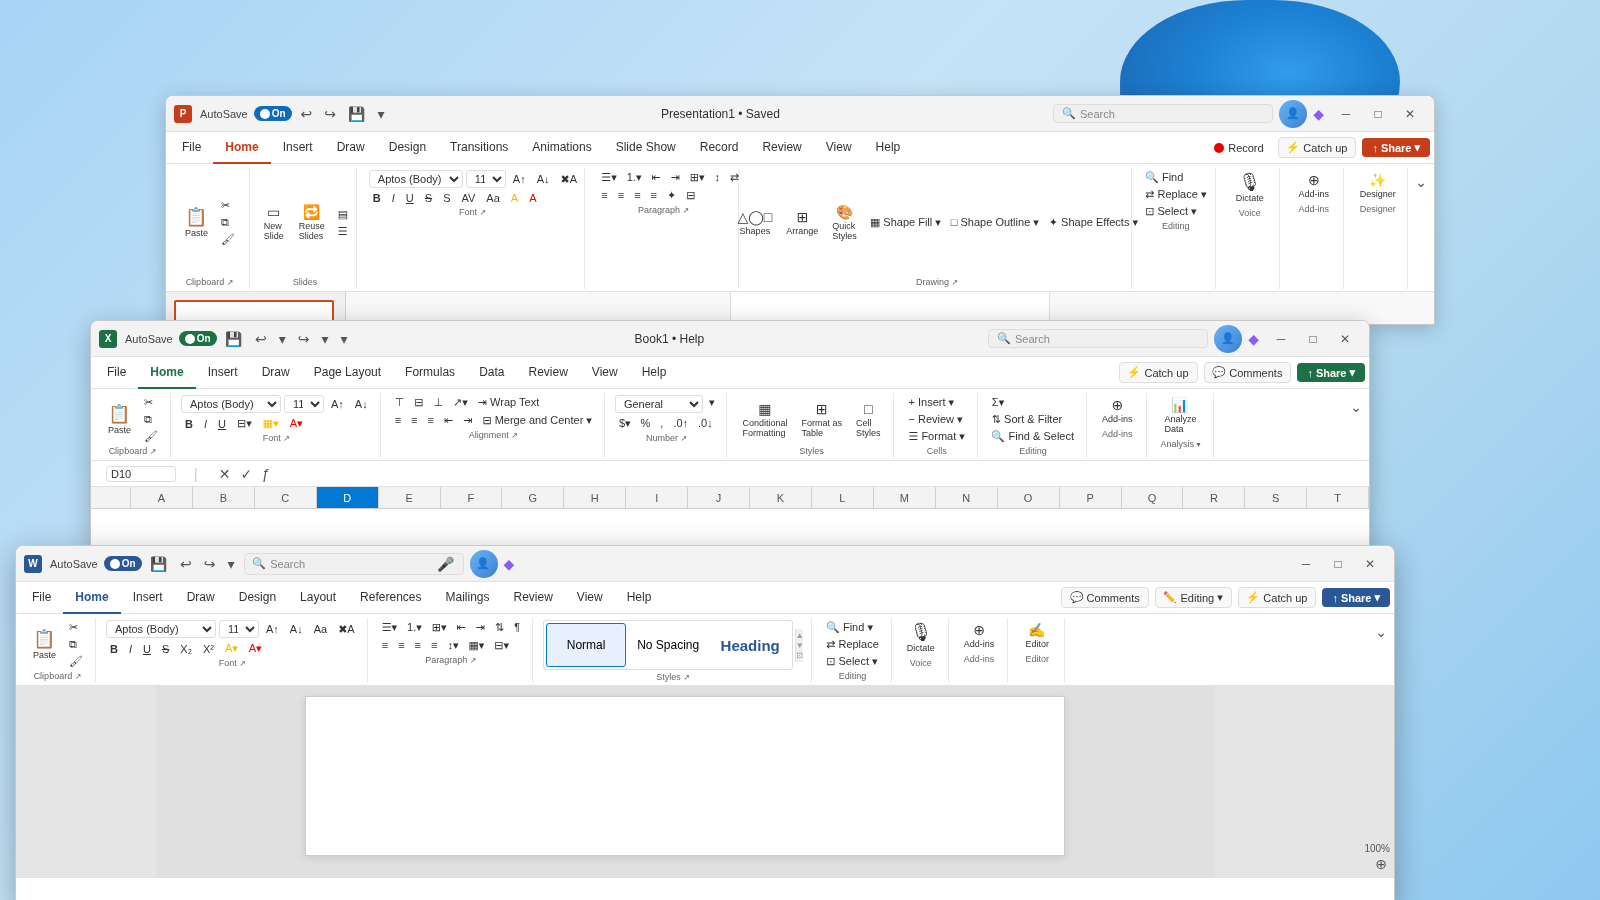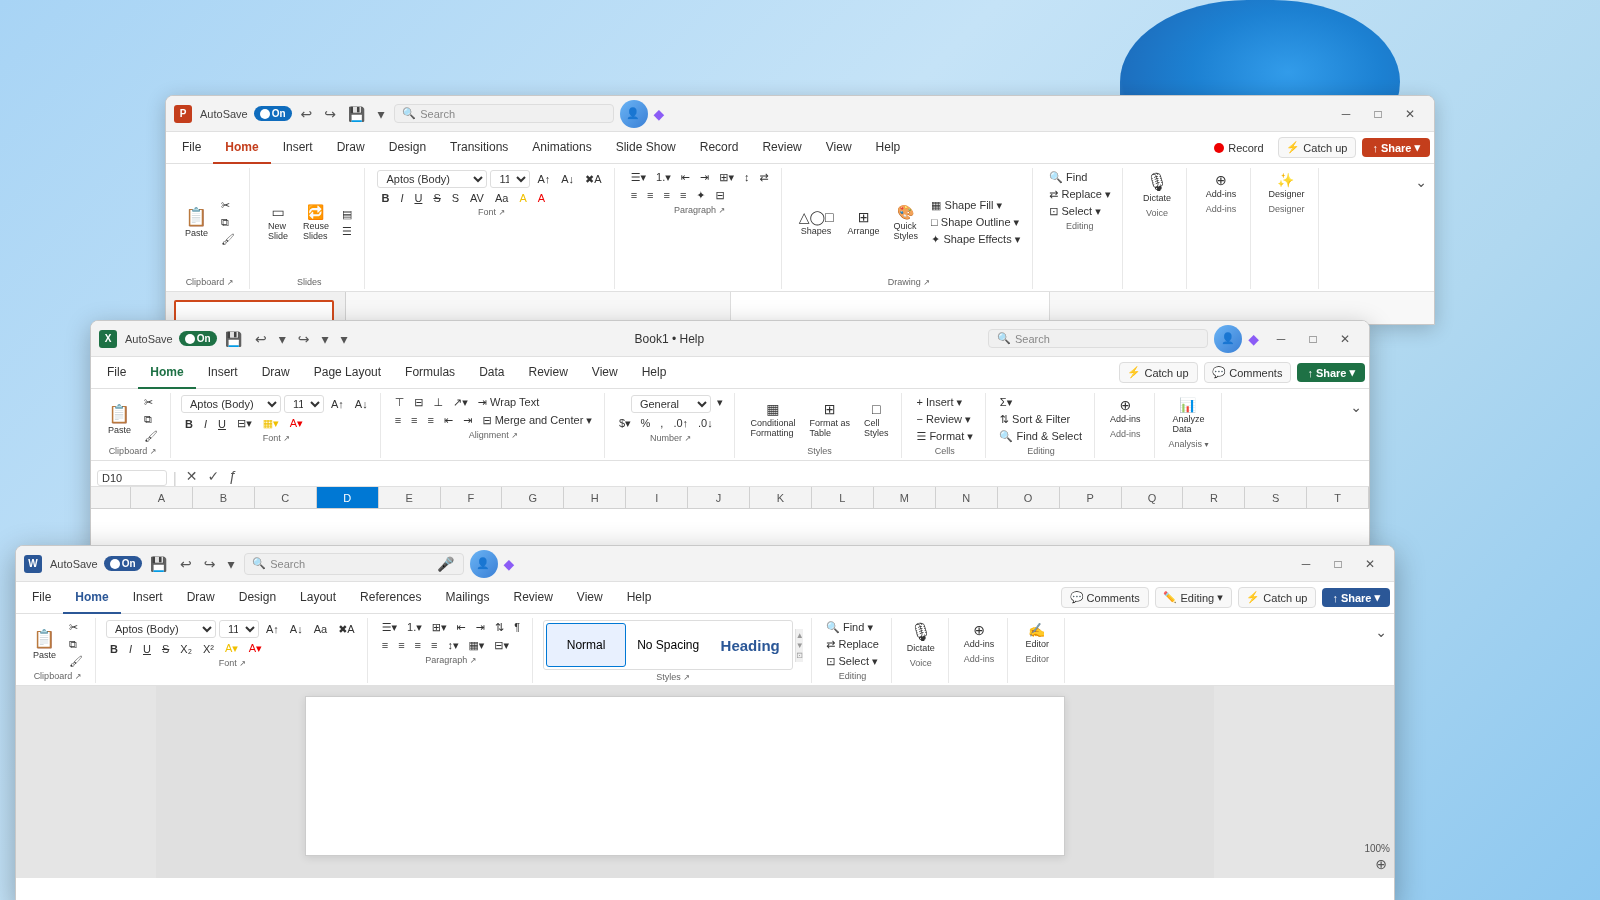--- a/index.html
+++ b/index.html
@@ -320,26 +320,26 @@
       font-size: 11px;
       color: #333;
       background: #fff;
       width: 40px;
       cursor: pointer;
     }
 
     
     .formula-bar {
       display: flex;
-      align-items: flex-end;
+      align-items: center;
       height: 26px;
       background: #fff;
       border-bottom: 1px solid #e0e0e0;
-      padding: 0 6px;
-      gap: 6px;
+      padding: 0 15px;
+      gap: 18px;
       font-size: 12px;
     }
     .name-box {
       width: 70px;
       border: 1px solid #ddd;
       border-radius: 3px;
       padding: 1px 4px;
       font-size: 11px;
       color: #333;
     }
@@ -521,20 +521,21 @@
     <div class="title-bar-app-icon ppt-icon">P</div>
     <span class="autosave-label">AutoSave</span>
     <span class="toggle-on">
         <span class="knob"></span>
         <span>On</span>
       </span>
     <span class="tb-icon">↩</span>
     <span class="tb-icon">↪</span>
     <span class="tb-icon">💾</span>
     <span class="tb-icon">▾</span>
+    <div class="title-bar-doc">Presentation1 • Saved</div>
     <div class="title-bar-search">
       <span>🔍</span>
       <span>Search</span>
     </div>
     <div class="user-avatar">👤</div>
     <span class="diamond-icon">◆</span>
     <div class="win-controls">
       <div class="win-ctrl">─</div>
       <div class="win-ctrl">□</div>
       <div class="win-ctrl close">✕</div>
@@ -664,21 +665,21 @@
           <span class="ribbon-btn-label">Shapes</span>
         </div>
         <div class="ribbon-btn">
           <span class="icon sm">⊞</span>
           <span class="ribbon-btn-label">Arrange</span>
         </div>
         <div class="ribbon-btn">
           <span class="icon sm">🎨</span>
           <span class="ribbon-btn-label">Quick<br>Styles</span>
         </div>
-        <div style="display:flex;flex-direction:column;gap:2px;">
+        <div style="display:flex;flex-direction:row;gap:2px;">
           <div class="rb-sm">▦ Shape Fill ▾</div>
           <div class="rb-sm">□ Shape Outline ▾</div>
           <div class="rb-sm">✦ Shape Effects ▾</div>
         </div>
       </div>
       <div class="ribbon-group-label">Drawing <span style="font-size:8px;">↗</span></div>
     </div>
 
     <div class="ribbon-group" style="min-width:70px;">
       <div style="display:flex;flex-direction:column;gap:2px;">
@@ -846,21 +847,21 @@
           <span class="rb-sm">⇥</span>
           <div class="rb-sm">⊟ Merge and Center ▾</div>
         </div>
       </div>
       <div class="ribbon-group-label">Alignment <span style="font-size:8px;">↗</span></div>
     </div>
 
     <div class="ribbon-group" style="min-width:95px;">
       <div style="display:flex;flex-direction:column;gap:3px;width:100%;">
         <div style="display:flex;gap:2px;">
-          <select class="font-select" style="width:80px;margin-left:16px;">
+          <select class="font-select" style="width:88px;">
             <option>General</option>
           </select>
           <span class="rb-sm">▾</span>
         </div>
         <div style="display:flex;gap:2px;">
           <span class="rb-sm">$▾</span>
           <span class="rb-sm">%</span>
           <span class="rb-sm">,</span>
           <span class="rb-sm">.0↑</span>
           <span class="rb-sm">.0↓</span>

